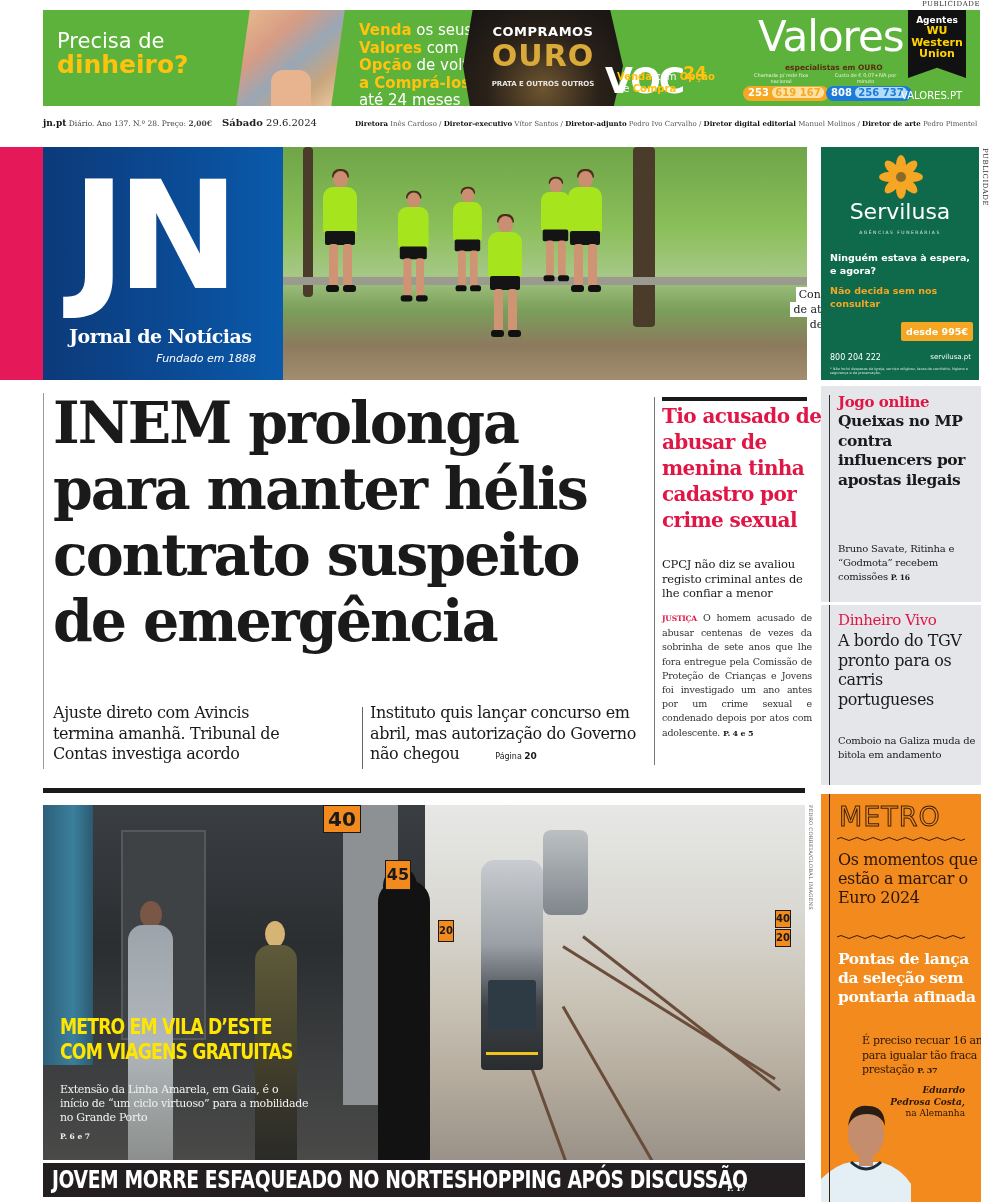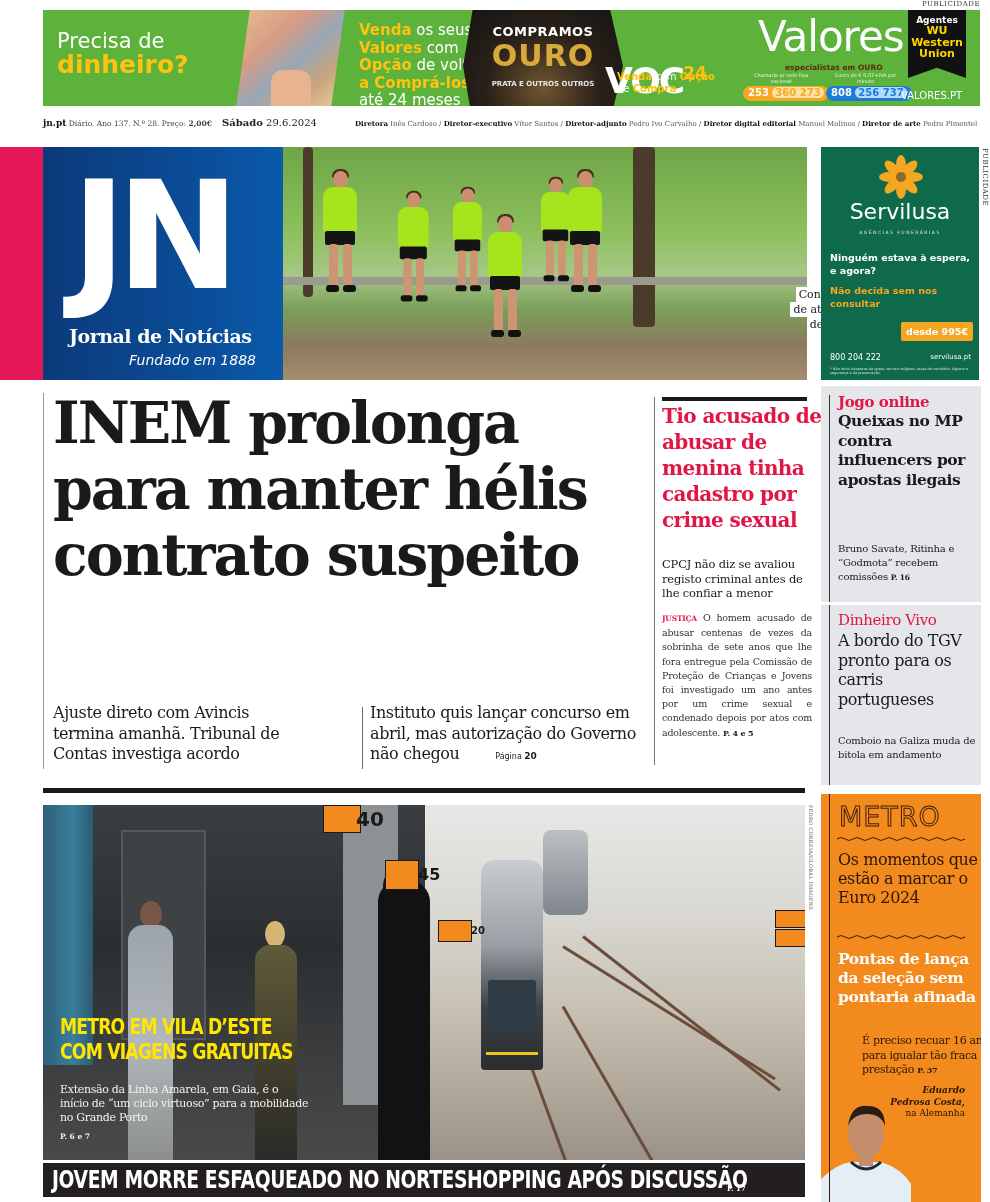--- a/index.html
+++ b/index.html
@@ -46,21 +46,21 @@
   .masthead-line .date { position: absolute; left: 179px; top: -1px; font-size: 10px; color: #222; }
   .masthead-line .date b { font-weight: bold; }
   .masthead-line .staff { position: absolute; left: 312px; top: 1px; font-size: 7px; color: #555; }
   .masthead-line .staff b { color: #111; }
 
   
   .pink-bar { position: absolute; left: 0; top: 147px; width: 43px; height: 233px; background: #e5185a; }
   .logo { position: absolute; left: 43px; top: 147px; width: 240px; height: 233px; background: linear-gradient(90deg, #0c3a7a 0%, #0b4a94 55%, #0a5aab 100%); }
   .logo .jn { position: absolute; left: 27px; top: 14px; font-family: "DejaVu Sans", sans-serif; font-weight: bold; font-size: 150px; line-height: 1; color: #fff; letter-spacing: -10px; transform: scaleX(0.98); }
   .logo .jn-name { position: absolute; left: 26px; top: 178px; font-family: "DejaVu Serif", serif; font-weight: bold; font-size: 19px; color: #fff; letter-spacing: -0.5px; }
-  .logo .founded { position: absolute; right: 27px; top: 205px; font-family: "DejaVu Sans", sans-serif; font-style: italic; font-size: 14px; color: #fff; }
+  .logo .founded { position: absolute; right: 27px; top: 205px; font-family: "DejaVu Sans", sans-serif; font-style: italic; font-size: 11px; color: #fff; }
 
   
   .run-photo { position: absolute; left: 283px; top: 147px; width: 524px; height: 233px; overflow: hidden;
      background: linear-gradient(180deg, #6fa548 0%, #8bbf5a 35%, #a6c786 55%, #7a9f5a 70%, #8c7a5e 85%, #a28e6e 100%); }
   .run-photo .tree { position: absolute; background: #4a3b2b; border-radius: 4px; }
   .run-photo .runner { position: absolute; }
   .run-photo .runner .shirt { position: absolute; width: 34px; height: 46px; background: #a6e41e; border-radius: 10px 10px 4px 4px; }
   .run-photo .runner .head { position: absolute; width: 15px; height: 17px; background: #c98f70; border-radius: 50%; left: 10px; top: -16px; }
   .run-photo .runner .hair { position: absolute; width: 17px; height: 9px; background: #4a2d1a; border-radius: 8px 8px 2px 2px; left: 9px; top: -18px; }
   .run-photo .runner .shorts { position: absolute; width: 30px; height: 14px; background: #141414; left: 2px; top: 44px; border-radius: 2px; }
@@ -134,21 +134,21 @@
   .metro-photo .left-dark { position: absolute; left: 0; top: 0; width: 382px; height: 355px; background: linear-gradient(180deg, #3a3e42 0%, #2b2e31 40%, #3d3f40 75%, #4a4a48 100%); }
   .metro-photo .wall-blue { position: absolute; left: 0; top: 0; width: 50px; height: 260px; background: linear-gradient(90deg, #2d5f79 0%, #3b7f9c 60%, #2c5a70 100%); }
   .metro-photo .elev { position: absolute; left: 78px; top: 25px; width: 85px; height: 210px; background: #3f4244; border: 2px solid #55595b; }
   .metro-photo .pillar { position: absolute; left: 200px; top: 0; width: 70px; height: 300px; background: #a8acae; }
   .metro-photo .right-bright { position: absolute; left: 382px; top: 0; width: 380px; height: 355px; background: linear-gradient(180deg, #e7e8e6 0%, #d9d8d2 30%, #c9c3b6 55%, #b7aea0 75%, #9a9288 100%); }
   .metro-photo .rail { position: absolute; background: #6a4c3a; height: 3px; transform-origin: left center; }
   .metro-photo .tram { position: absolute; left: 438px; top: 55px; width: 62px; height: 210px; background: linear-gradient(180deg, #c9ccd0 0%, #9aa0a6 40%, #3d4246 70%, #2a2d30 100%); border-radius: 14px 14px 4px 4px; }
   .metro-photo .tram .win { position: absolute; left: 7px; top: 120px; width: 48px; height: 50px; background: #2f3b44; border-radius: 3px; }
   .metro-photo .tram .stripe { position: absolute; left: 5px; top: 192px; width: 52px; height: 3px; background: #f0c419; }
   .metro-photo .tram2 { position: absolute; left: 500px; top: 25px; width: 45px; height: 85px; background: linear-gradient(180deg, #bcc0c3 0%, #7f868c 100%); border-radius: 8px; }
-  .metro-photo .sign { position: absolute; background: #f28a1d; color: #1a1a1a; font-family: "DejaVu Sans", sans-serif; font-weight: bold; text-align: center; border: 1px solid #1a1a1a; padding-left: 32px; }
+  .metro-photo .sign { position: absolute; background: #f28a1d; color: #1a1a1a; font-family: "DejaVu Sans", sans-serif; font-weight: bold; text-align: center; border: 1px solid #1a1a1a; }
   .metro-photo .silhouette { position: absolute; left: 335px; top: 75px; width: 52px; height: 280px; background: #121212; border-radius: 22px 22px 0 0; }
   .metro-photo .sil-head { position: absolute; left: 340px; top: 62px; width: 34px; height: 38px; background: #121212; border-radius: 50%; }
   .metro-photo .person1 { position: absolute; left: 85px; top: 120px; width: 45px; height: 235px; background: linear-gradient(180deg, #9ca4ab 0%, #b1b7bb 50%, #8c8f8c 100%); border-radius: 15px 15px 0 0; }
   .metro-photo .person1h { position: absolute; left: 97px; top: 96px; width: 22px; height: 27px; background: #7a5646; border-radius: 50%; }
   .metro-photo .person2 { position: absolute; left: 212px; top: 140px; width: 42px; height: 215px; background: linear-gradient(180deg, #5e5a3a 0%, #3f3c2b 60%, #2a2a28 100%); border-radius: 15px 15px 0 0; }
   .metro-photo .person2h { position: absolute; left: 222px; top: 116px; width: 20px; height: 26px; background: #d6b473; border-radius: 50%; }
   .metro-head { position: absolute; left: 60px; top: 1015px; font-family: "DejaVu Sans", sans-serif; font-weight: bold; font-size: 21px; line-height: 25px; color: #ffe600; letter-spacing: -1px; transform: scaleX(0.82); transform-origin: left top; }
   .metro-deck { position: absolute; left: 60px; top: 1083px; width: 250px; font-family: "DejaVu Serif", serif; font-size: 11px; line-height: 14px; color: #f2f2f2; letter-spacing: -0.3px; }
   .metro-pg { position: absolute; left: 60px; top: 1132px; font-family: "DejaVu Serif", serif; font-size: 7.5px; font-weight: bold; color: #f2f2f2; }
 
@@ -182,21 +182,21 @@
   </div>
   <div class="voc"><span>VOC</span><sup>24</sup></div>
   <div class="voc-sub">
     <b>Venda</b><span> com </span><b>Opção</b><br>
     <span>de </span><b>Compra</b>
   </div>
   <div class="valores">Valores</div>
   <div class="spec">especialistas em OURO</div>
   <div class="small-note" style="left:708px;width:60px;">Chamada p/ rede fixa nacional</div>
   <div class="small-note" style="left:790px;width:65px;">Custo de € 0,07+IVA por minuto</div>
-  <div class="phone y"><span style="background:none;color:#fff;padding:0;">253</span> <span>360 273</span></div>
+  <div class="phone y"><span style="background:none;color:#fff;padding:0;">253</span> <span>619 167</span></div>
   <div class="phone b"><span style="background:none;color:#fff;padding:0;">808</span> <span>256 737</span></div>
   <div class="wu">
     <span class="ag">Agentes</span>
     <span class="wut">WU</span>
     <span class="wut">Western</span>
     <span class="wut">Union</span>
   </div>
   <div class="valpt">VALORES.PT</div>
 </div>
 
@@ -322,20 +322,21 @@
   <div class="phone">800 204 222</div>
   <div class="url">servilusa.pt</div>
   <div class="disc">* Não inclui despesas da igreja, serviço religioso, taxas de cemitério, higiene e segurança e da preservação.</div>
 </div>
 
 <div class="main-rule"></div>
 <div class="main-head">
   <div>INEM prolonga</div>
   <div>para manter hélis</div>
   <div>contrato suspeito</div>
+  <div>de emergência</div>
 </div>
 <div class="deck-a">Ajuste direto com Avincis termina amanhã. Tribunal de Contas investiga acordo</div>
 <div class="deck-rule"></div>
 <div class="deck-b"><span>Instituto quis lançar concurso em abril, mas autorização do Governo não chegou</span> <span class="pg"><span>Página</span> <b>20</b></span></div>
 
 <div class="tio-vrule"></div>
 <div class="tio-rule-top"></div>
 <div class="tio-head">Tio acusado de abusar de menina tinha cadastro por crime sexual</div>
 <div class="tio-deck">CPCJ não diz se avaliou registo criminal antes de lhe confiar a menor</div>
 <div class="tio-body"><span class="kick">JUSTIÇA</span> <span>O homem acusado de abusar centenas de vezes da sobrinha de sete anos que lhe fora entregue pela Comissão de Proteção de Crianças e Jovens foi investigado um ano antes por um crime sexual e condenado depois por atos com adolescente.</span> <span class="pg">P. 4 e 5</span></div>

